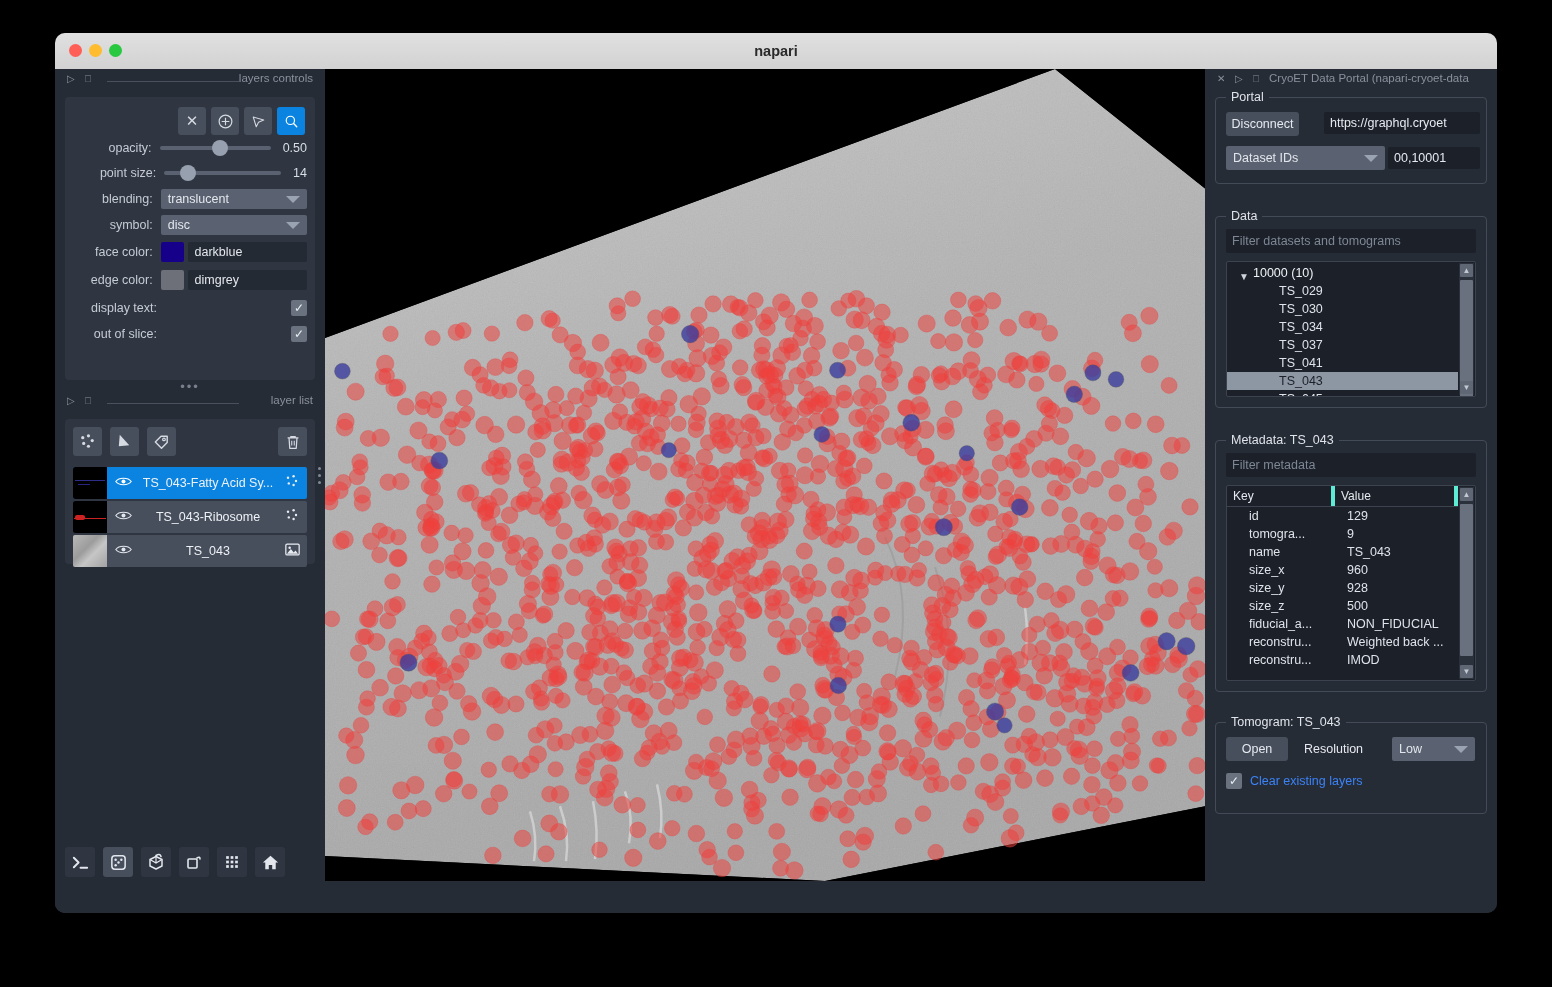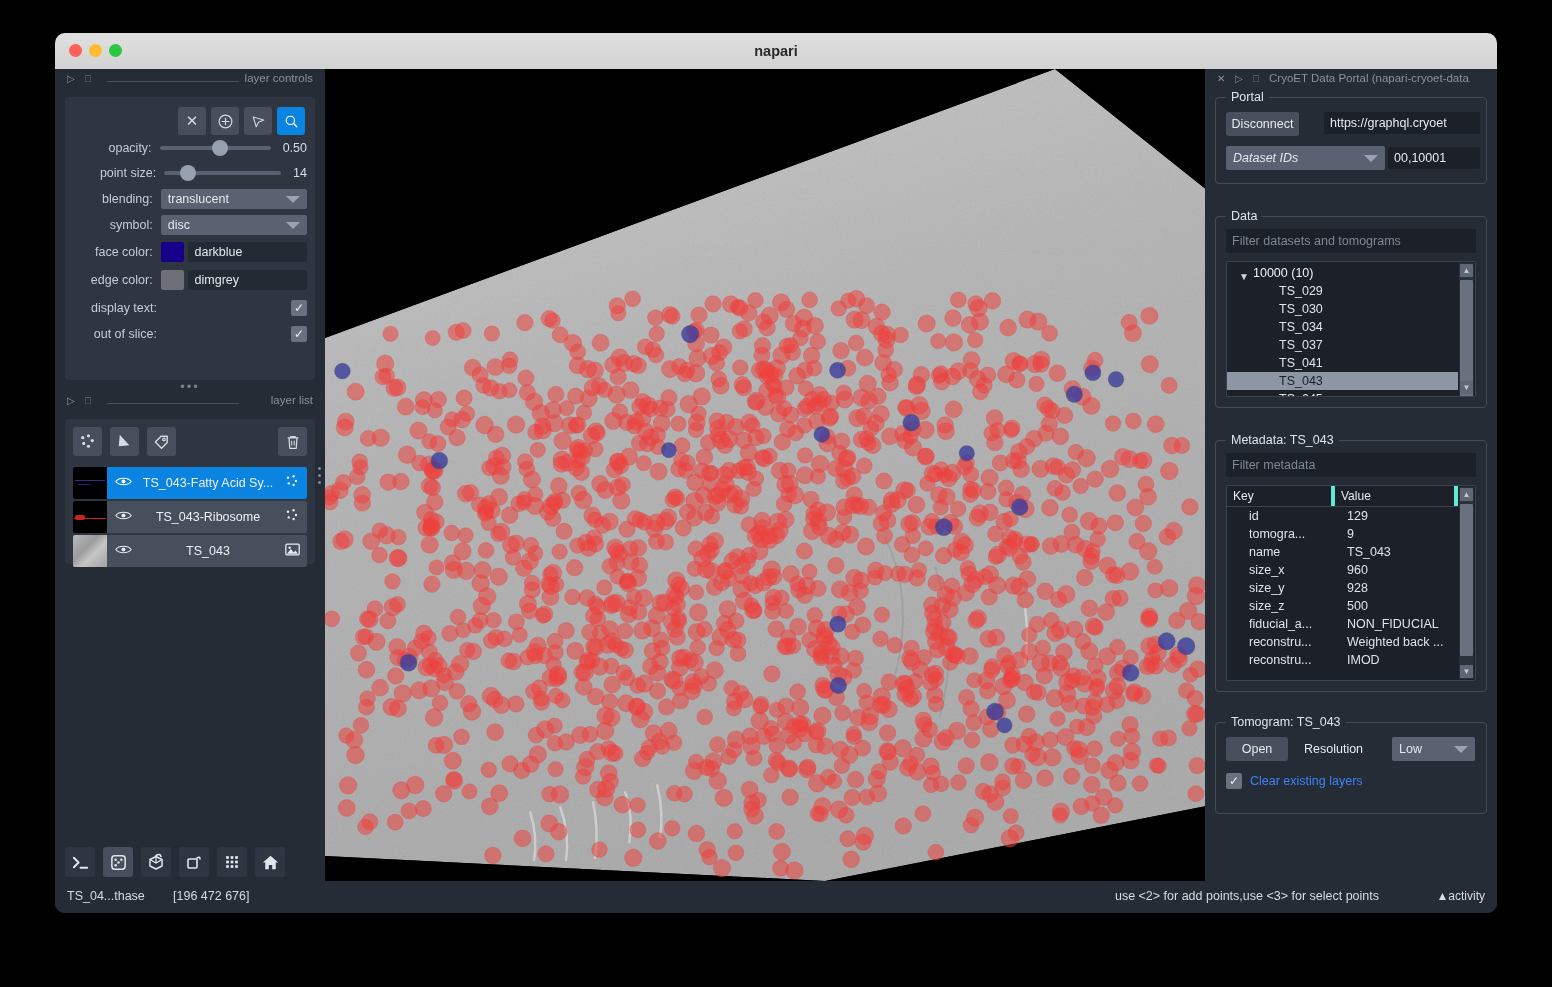--- a/index.html
+++ b/index.html
@@ -160,21 +160,21 @@
   </div>
 
   <div id="body">
 
     <div id="leftdock">
 
       <div class="dock-header">
         <span class="dock-ico i1">▷</span>
         <span class="dock-ico i2">⎕</span>
         <div class="dock-line"></div>
-        <div class="dock-title">layer controls</div>
+        <div class="dock-title">layers controls</div>
       </div>
 
       <div class="panel" id="layercontrols">
         <div class="lc-tools">
           <div class="toolbtn">✕</div>
           <div class="toolbtn">
             <svg width="17" height="17" viewBox="0 0 20 20">
               <circle cx="10" cy="10" r="7.5" fill="none" stroke="#d6dae1" stroke-width="1.4"></circle>
               <path d="M10 5.5v9M5.5 10h9" stroke="#d6dae1" stroke-width="1.4"></path>
             </svg>
@@ -1913,21 +1913,21 @@
         <span class="dock-ico" style="left:2px;">✕</span>
         <span class="dock-ico" style="left:20px;">▷</span>
         <span class="dock-ico" style="left:38px;">⎕</span>
         <div id="rd-title">CryoET Data Portal (napari-cryoet-data</div>
       </div>
 
       <div class="group" style="top:28px;height:85px;">
         <div class="group-title">Portal</div>
         <div class="btn" style="position:absolute;left:10px;top:14px;width:73px;text-align:center;padding:5px 0;">Disconnect</div>
         <div class="field" style="position:absolute;left:108px;top:14px;right:6px;">https://graphql.cryoet</div>
-        <div class="combo" style="position:absolute;left:10px;top:48px;width:152px;height:24px;line-height:24px;font-style:italic;">
+        <div class="combo" style="position:absolute;left:10px;top:48px;width:152px;height:24px;line-height:24px;">
           <span>Dataset IDs</span>
           <span class="arrow" style="top:9px;"></span>
         </div>
         <div class="field" style="position:absolute;left:172px;top:49px;right:6px;">00,10001</div>
       </div>
 
       <div class="group" style="top:147px;height:190px;">
         <div class="group-title">Data</div>
         <div class="field ph" style="position:absolute;left:10px;right:10px;top:12px;height:24px;line-height:24px;" placeholder="Filter datasets and tomograms">Filter datasets and tomograms</div>
         <div class="treebox" style="position:absolute;left:10px;right:10px;top:44px;bottom:10px;">
@@ -2019,23 +2019,15 @@
           <span>Low</span>
           <span class="arrow" style="top:9px;"></span>
         </div>
         <div style="position:absolute;left:10px;top:50px;display:flex;align-items:center;gap:8px;">
           <div class="chk">✓</div>
           <span style="font-size:12.5px;color:#3b82f6;">Clear existing layers</span>
         </div>
       </div>
     </div>
 
-    <div id="statusbar">
-      <div class="sb-text" id="sb-left">TS_04...thase</div>
-      <div class="sb-text" id="sb-coord">[196 472 676]</div>
-      <div class="sb-text" id="sb-hint">use &lt;2&gt; for add points,use &lt;3&gt; for select points</div>
-      <div id="sb-activity">
-        <span>▲</span><span>activity</span>
-      </div>
-    </div>
 
   </div>
 </div>
 
 </body></html>

